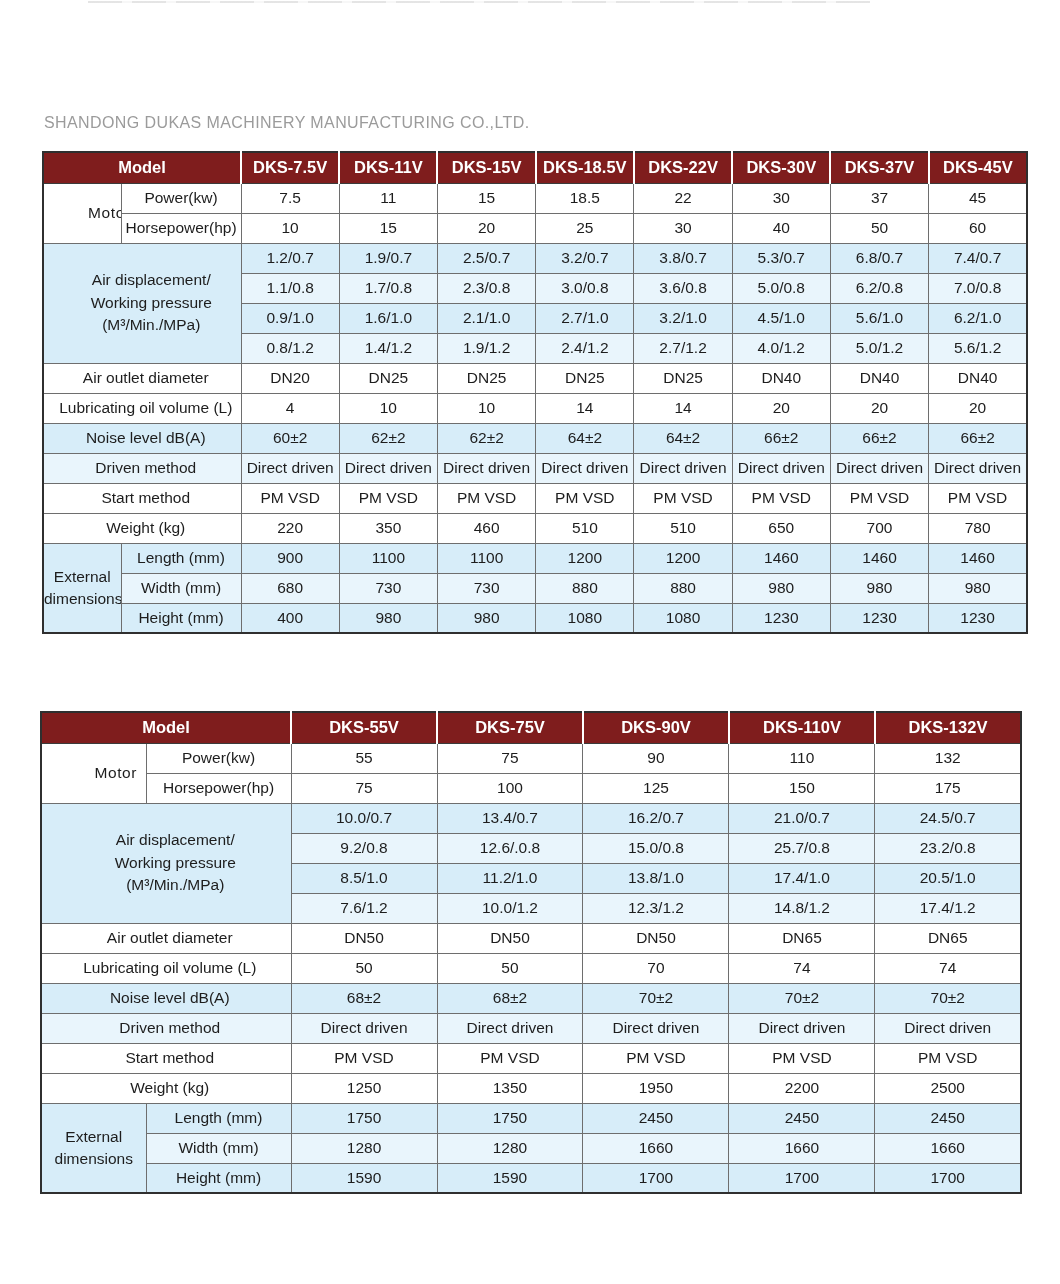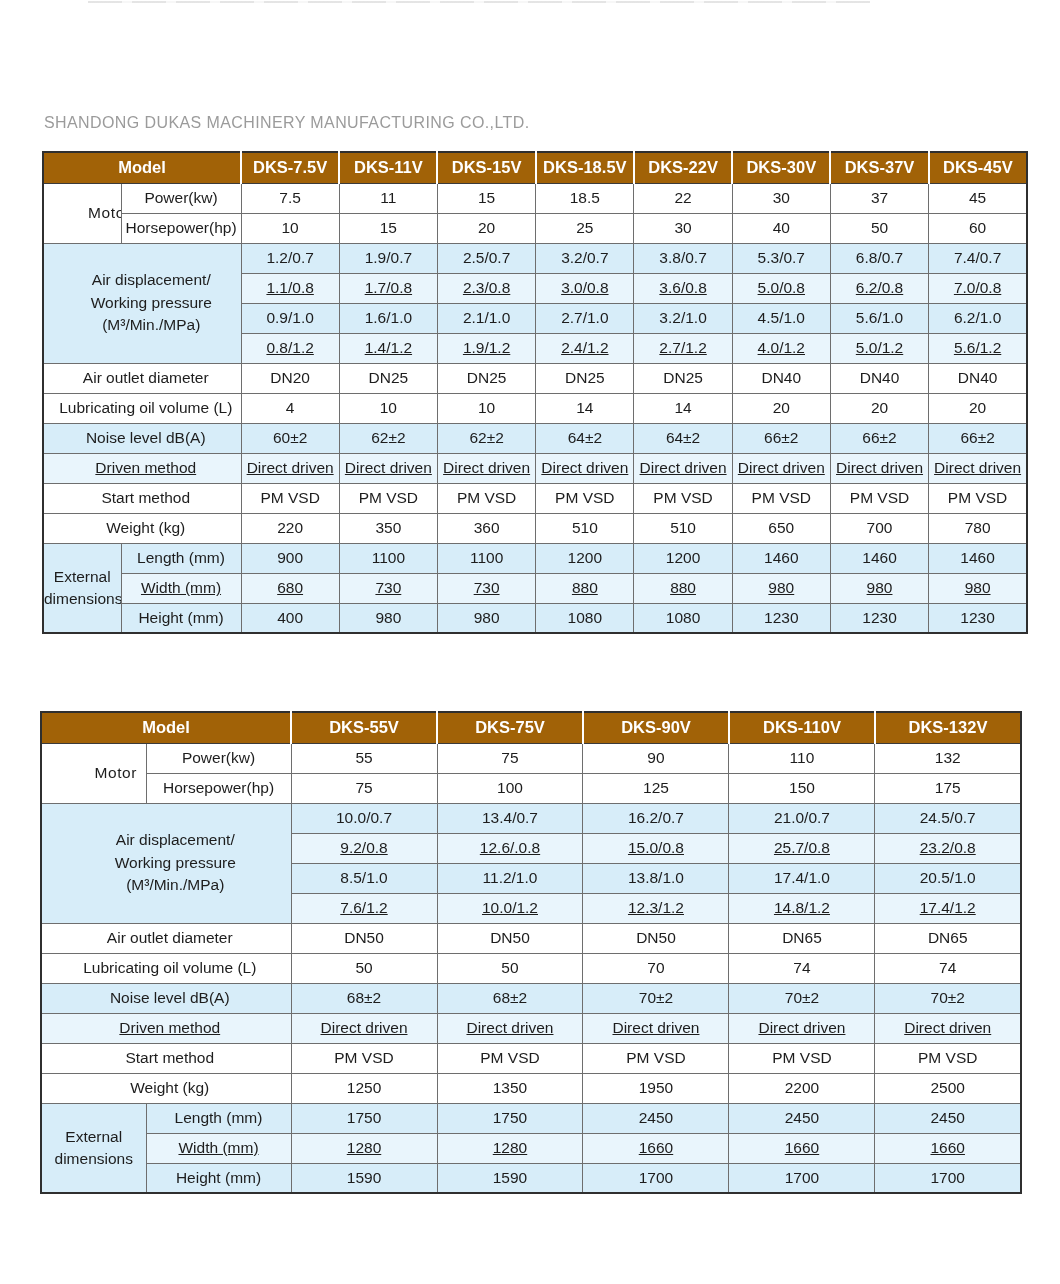--- a/index.html
+++ b/index.html
@@ -38,33 +38,33 @@
   table.spec th, table.spec td {
     border:1px solid #6e6e6e;
     height:30px;
     text-align:center;
     vertical-align:middle;
     color:#1d1d1d;
     font-size:15.5px;
     overflow:hidden;
   }
   table.spec thead th {
-    background:#a16207;
+    background:#7f1d1d;
     color:#ffffff;
     font-weight:bold;
     font-size:16.5px;
     height:31px;
     border-right:2px solid #ffffff;
     border-left:none;
     border-top:none;
     border-bottom:1px solid #3b3b3b;
   }
   table.spec thead th:last-child { border-right:none;margin-left:21px; }
   td.b1 { background:#d7edf9; }
-  td.b2 { background:#e9f5fc;text-decoration:underline; }
+  td.b2 { background:#e9f5fc; }
   td.row-label {
     text-align:left; padding-left:7px;
     font-size:14.5px; color:#252525;
   }
   td.sub-label { font-size:13.5px; color:#2a2a2a; }
   td.motor-cell { font-size:19px; color:#383838; letter-spacing:.6px;padding-left:44px; }
   td.multiline {
     white-space:pre-line; text-align:left; padding-left:18px;
     font-size:14.5px; line-height:1.45; color:#252525;
   }
@@ -226,21 +226,21 @@
             <td>PM VSD</td>
             <td>PM VSD</td>
             <td>PM VSD</td>
             <td>PM VSD</td>
             <td>PM VSD</td>
           </tr>
           <tr>
             <td colspan="2" class="row-label ">Weight (kg)</td>
             <td>220</td>
             <td>350</td>
-            <td>360</td>
+            <td>460</td>
             <td>510</td>
             <td>510</td>
             <td>650</td>
             <td>700</td>
             <td>780</td>
           </tr>
           <tr>
             <td rowspan="3" class="ext-cell b1">External
 dimensions</td>
             <td class="sub-label b1">Length (mm)</td>

